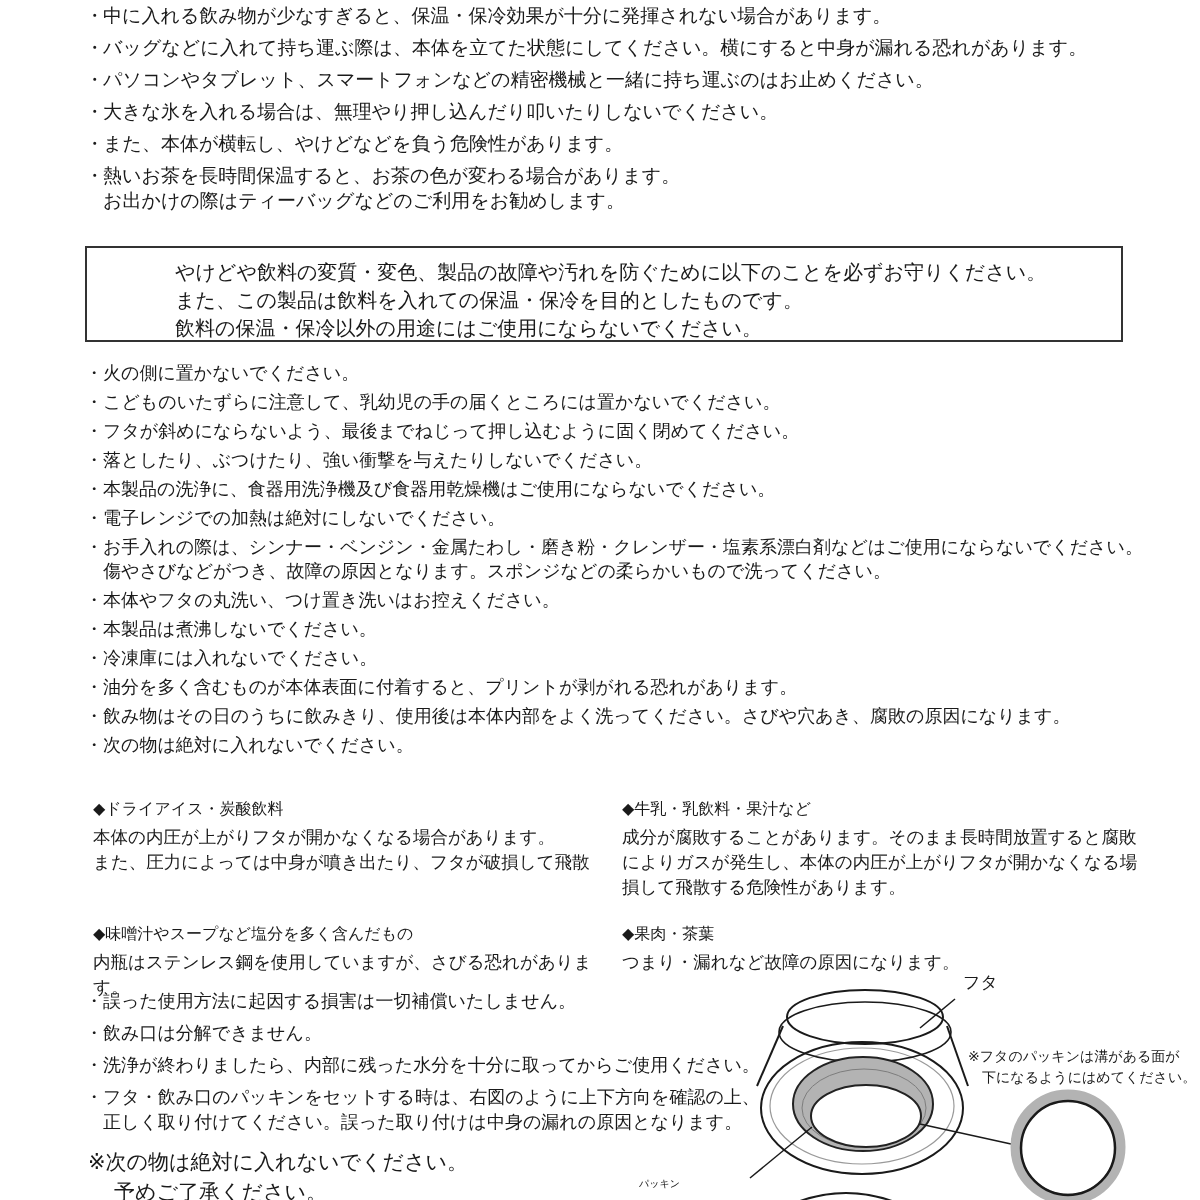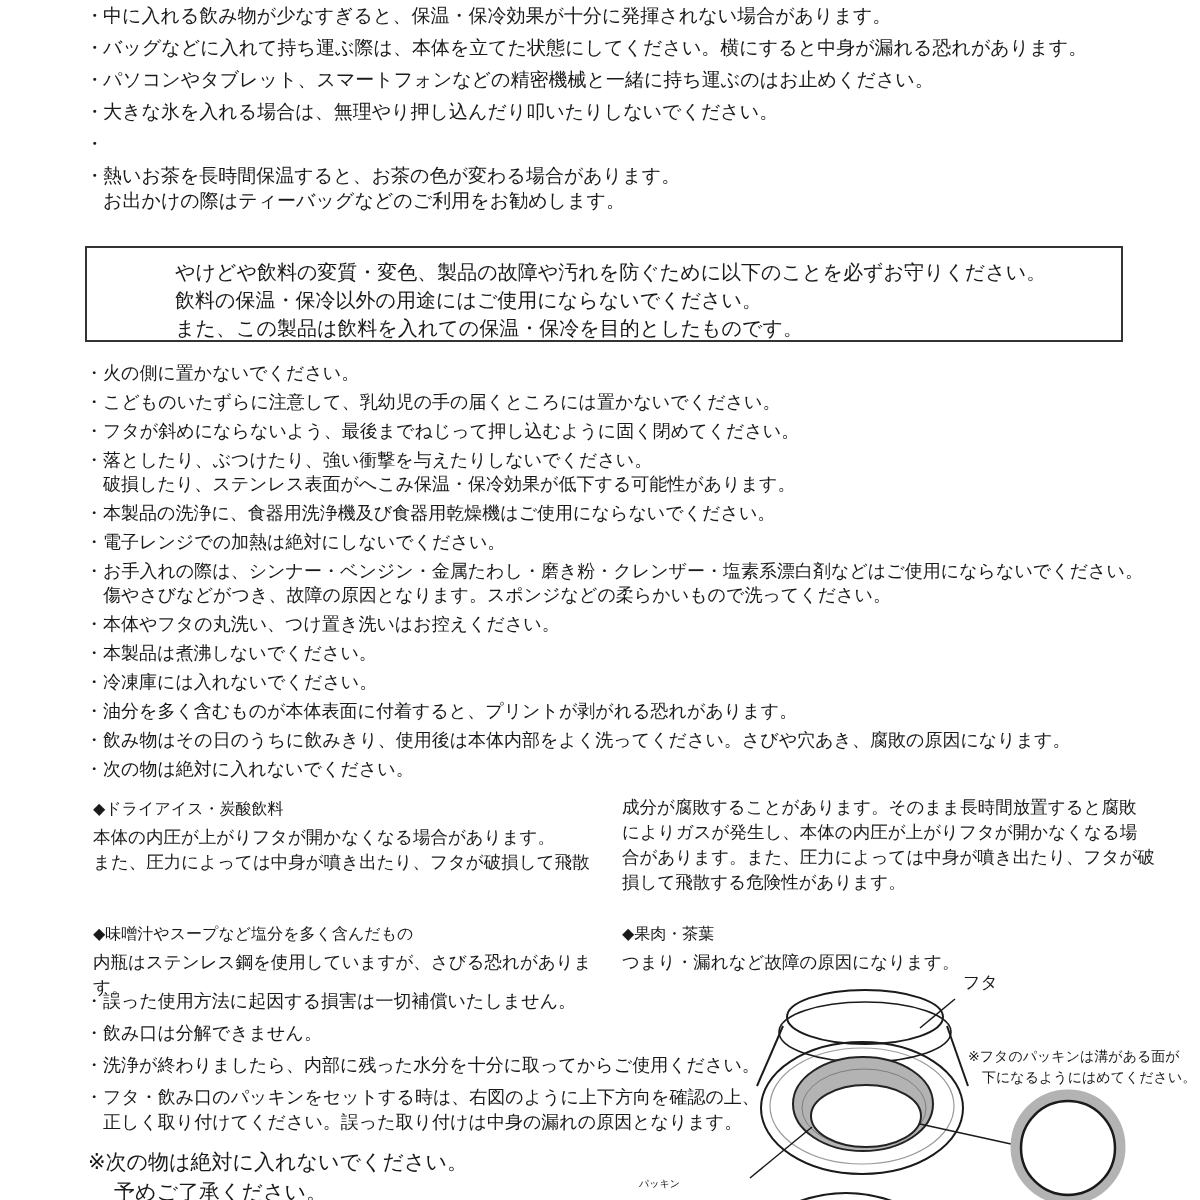--- a/index.html
+++ b/index.html
@@ -73,35 +73,36 @@
     </div>
   <div class="bi">
       <span class="b">・</span>
       <div class="t">
         <div>大きな氷を入れる場合は、無理やり押し込んだり叩いたりしないでください。</div>
       </div>
     </div>
   <div class="bi">
       <span class="b">・</span>
       <div class="t">
+        <div>また、本体が横転し、やけどなどを負う危険性があります。</div>
       </div>
     </div>
   <div class="bi">
       <span class="b">・</span>
       <div class="t">
         <div>熱いお茶を長時間保温すると、お茶の色が変わる場合があります。</div>
         <div>お出かけの際はティーバッグなどのご利用をお勧めします。</div>
       </div>
     </div>
 </div>
 
 <div id="notice-box" class="abs">
   <div>やけどや飲料の変質・変色、製品の故障や汚れを防ぐために以下のことを必ずお守りください。</div>
+  <div>また、この製品は飲料を入れての保温・保冷を目的としたものです。</div>
   <div>飲料の保温・保冷以外の用途にはご使用にならないでください。</div>
-  <div>また、この製品は飲料を入れての保温・保冷を目的としたものです。</div>
 </div>
 
 <div id="care-warnings" class="abs">
   <div class="bi">
       <span class="b">・</span>
       <div class="t">
         <div>火の側に置かないでください。</div>
       </div>
     </div>
   <div class="bi">
@@ -113,21 +114,20 @@
   <div class="bi">
       <span class="b">・</span>
       <div class="t">
         <div>フタが斜めにならないよう、最後までねじって押し込むように固く閉めてください。</div>
       </div>
     </div>
   <div class="bi">
       <span class="b">・</span>
       <div class="t">
         <div>落としたり、ぶつけたり、強い衝撃を与えたりしないでください。</div>
-        <div>破損したり、ステンレス表面がへこみ保温・保冷効果が低下する可能性があります。</div>
       </div>
     </div>
   <div class="bi">
       <span class="b">・</span>
       <div class="t">
         <div>本製品の洗浄に、食器用洗浄機及び食器用乾燥機はご使用にならないでください。</div>
       </div>
     </div>
   <div class="bi">
       <span class="b">・</span>
@@ -181,24 +181,24 @@
 </div>
 
 <div id="pro-l1" class="abs pro-block">
   <div class="hd">◆ドライアイス・炭酸飲料</div>
   <div class="bd">
     <div>本体の内圧が上がりフタが開かなくなる場合があります。</div>
     <div>また、圧力によっては中身が噴き出たり、フタが破損して飛散</div>
   </div>
 </div>
 <div id="pro-r1" class="abs pro-block">
+  <div class="hd">◆牛乳・乳飲料・果汁など</div>
   <div class="bd">
     <div>成分が腐敗することがあります。そのまま長時間放置すると腐敗</div>
     <div>によりガスが発生し、本体の内圧が上がりフタが開かなくなる場</div>
-    <div>合があります。また、圧力によっては中身が噴き出たり、フタが破</div>
     <div>損して飛散する危険性があります。</div>
   </div>
 </div>
 <div id="pro-l2" class="abs pro-block">
   <div class="hd">◆味噌汁やスープなど塩分を多く含んだもの</div>
   <div class="bd">
     <div>内瓶はステンレス鋼を使用していますが、さびる恐れがあります。</div>
   </div>
 </div>
 <div id="pro-r2" class="abs pro-block">

